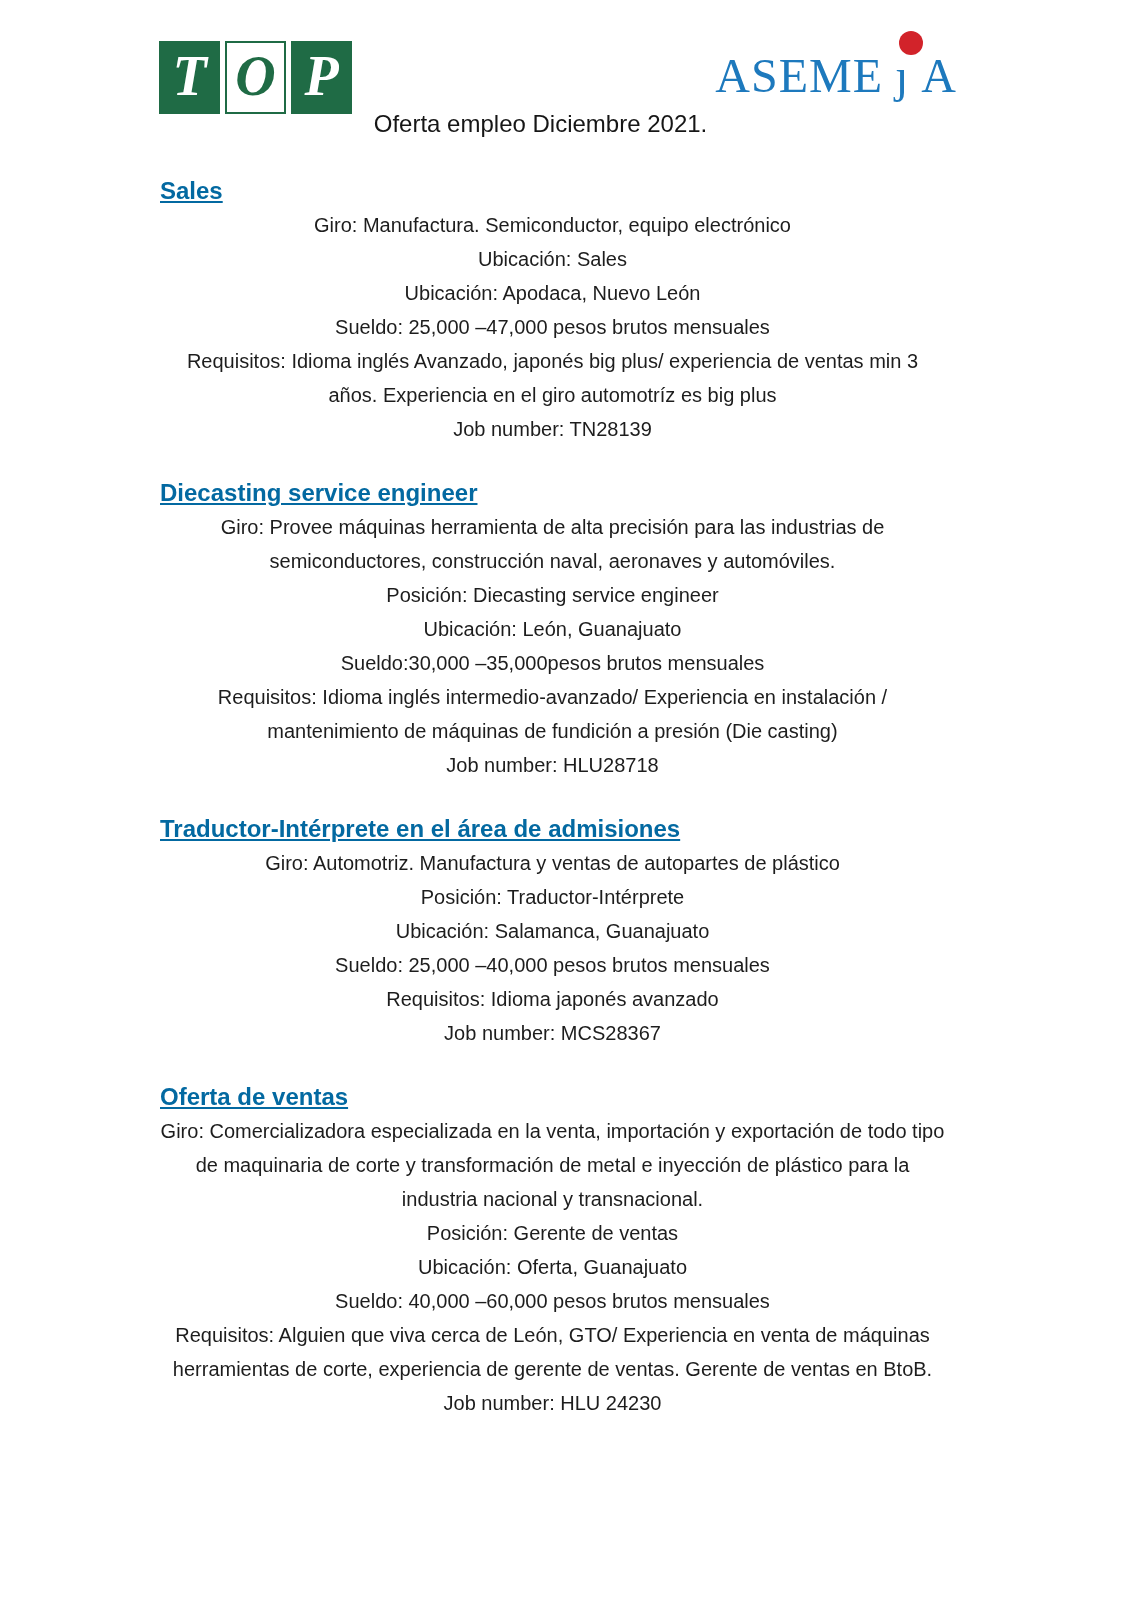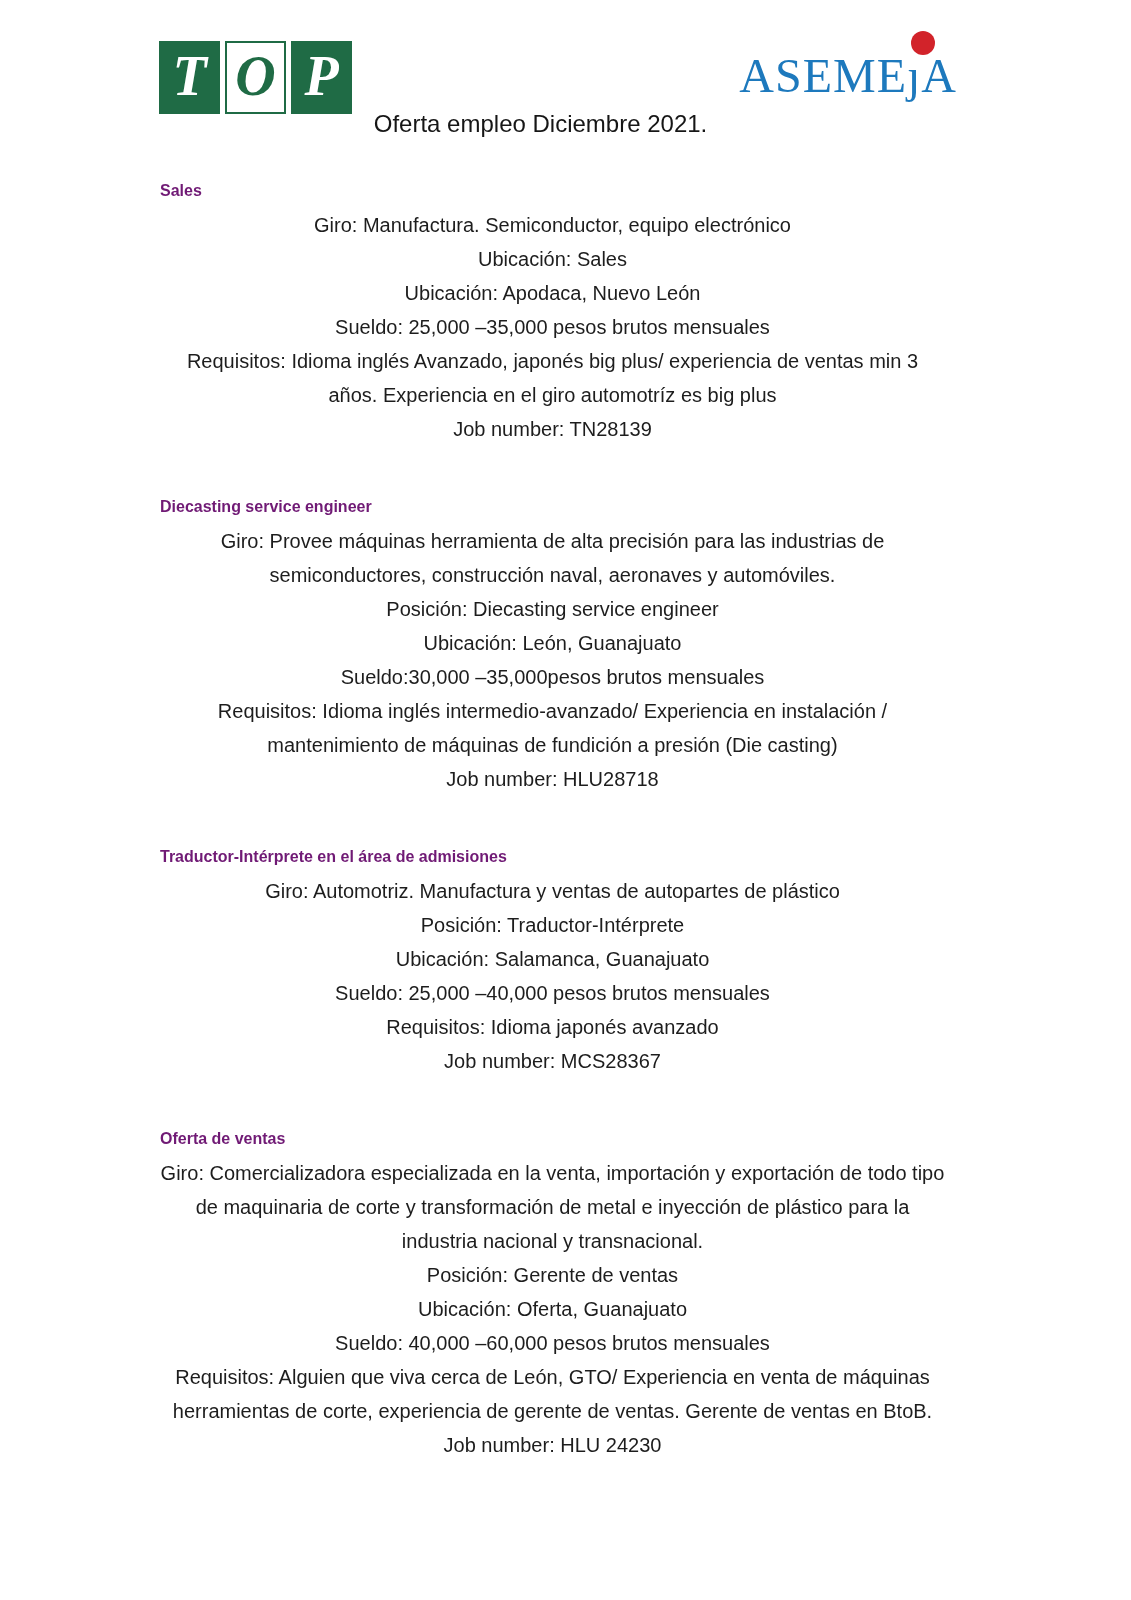--- a/index.html
+++ b/index.html
@@ -33,45 +33,46 @@
     padding-bottom: 4px;
   }
   .top-box.solid { background: var(--green); color: #ffffff; }
   .top-box.outline { background: #ffffff; color: var(--green); border: 2px solid var(--green); }
 
   .asemeja-logo {
     position: absolute; right: 174px; top: 52px;
     font-family: "Liberation Serif", "DejaVu Serif", serif;
     font-size: 48px; line-height: 1; letter-spacing: 1px;
     color: var(--blue);
-    display: flex; align-items: flex-start;
+    display: flex; align-items: flex-start; gap: 12px;
   }
   .asemeja-j { position: relative; display: inline-block; }
   .asemeja-dot {
     position: absolute; top: -21px; left: 4px;
     width: 24px; height: 24px; border-radius: 50%;
     background: var(--red);
   }
 
   .doc-title {
     position: absolute; left: 0; right: 0; top: 110px;
     margin: 0; transform: translateX(-25px);
     text-align: center;
     font-size: 24px; font-weight: 400; color: #161616;
   }
 
   
   .content { position: absolute; left: 160px; top: 174px; width: 785px; }
   .job h2 {
     margin: 0;
-    font-size: 16px; font-weight: 700; line-height: 34px;
-    color: #701a75;
+    font-size: 24px; font-weight: 700; line-height: 34px;
+    color: #0369a1;
+    text-decoration: underline;
   }
   .job p { margin: 0; font-size: 20px; line-height: 34px; text-align: center; }
-  .job + .job { margin-top: 44px; }
+  .job + .job { margin-top: 30px; }
 </style>
 </head>
 <body>
 
 <div class="page">
 
   <header class="header">
 
     <div class="top-logo">
       <span class="top-box solid">T</span>
@@ -91,21 +92,21 @@
     <h1 class="doc-title">Oferta empleo Diciembre 2021.</h1>
   </header>
 
   <main class="content">
 
     <section class="job">
       <h2>Sales</h2>
       <p>Giro: Manufactura. Semiconductor, equipo electrónico</p>
       <p>Ubicación: Sales</p>
       <p>Ubicación: Apodaca, Nuevo León</p>
-      <p>Sueldo: 25,000 –35,000 pesos brutos mensuales</p>
+      <p>Sueldo: 25,000 –47,000 pesos brutos mensuales</p>
       <p>Requisitos: Idioma inglés Avanzado, japonés big plus/ experiencia de ventas min 3 años. Experiencia en el giro automotríz es big plus</p>
       <p>Job number: TN28139</p>
     </section>
 
     <section class="job">
       <h2>Diecasting service engineer</h2>
       <p>Giro: Provee máquinas herramienta de alta precisión para las industrias de semiconductores, construcción naval, aeronaves y automóviles.</p>
       <p>Posición: Diecasting service engineer</p>
       <p>Ubicación: León, Guanajuato</p>
       <p>Sueldo:30,000 –35,000pesos brutos mensuales</p>

